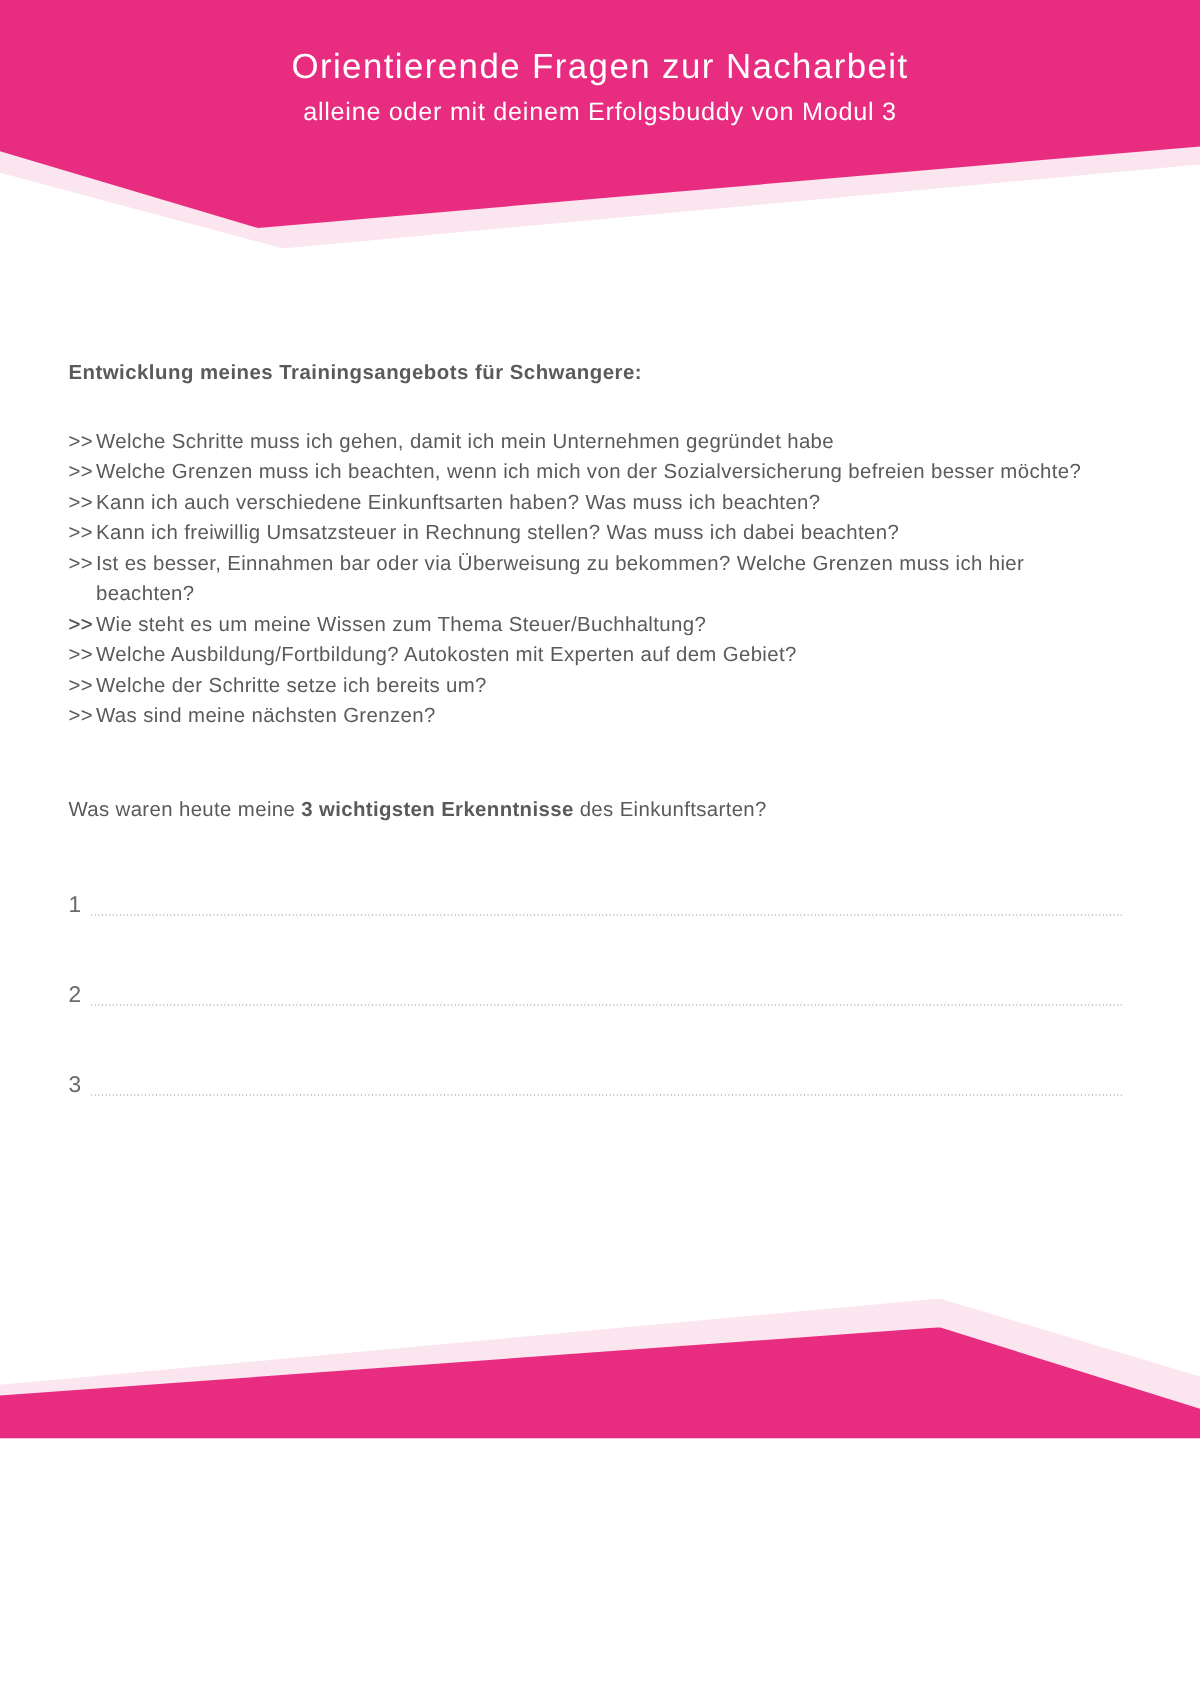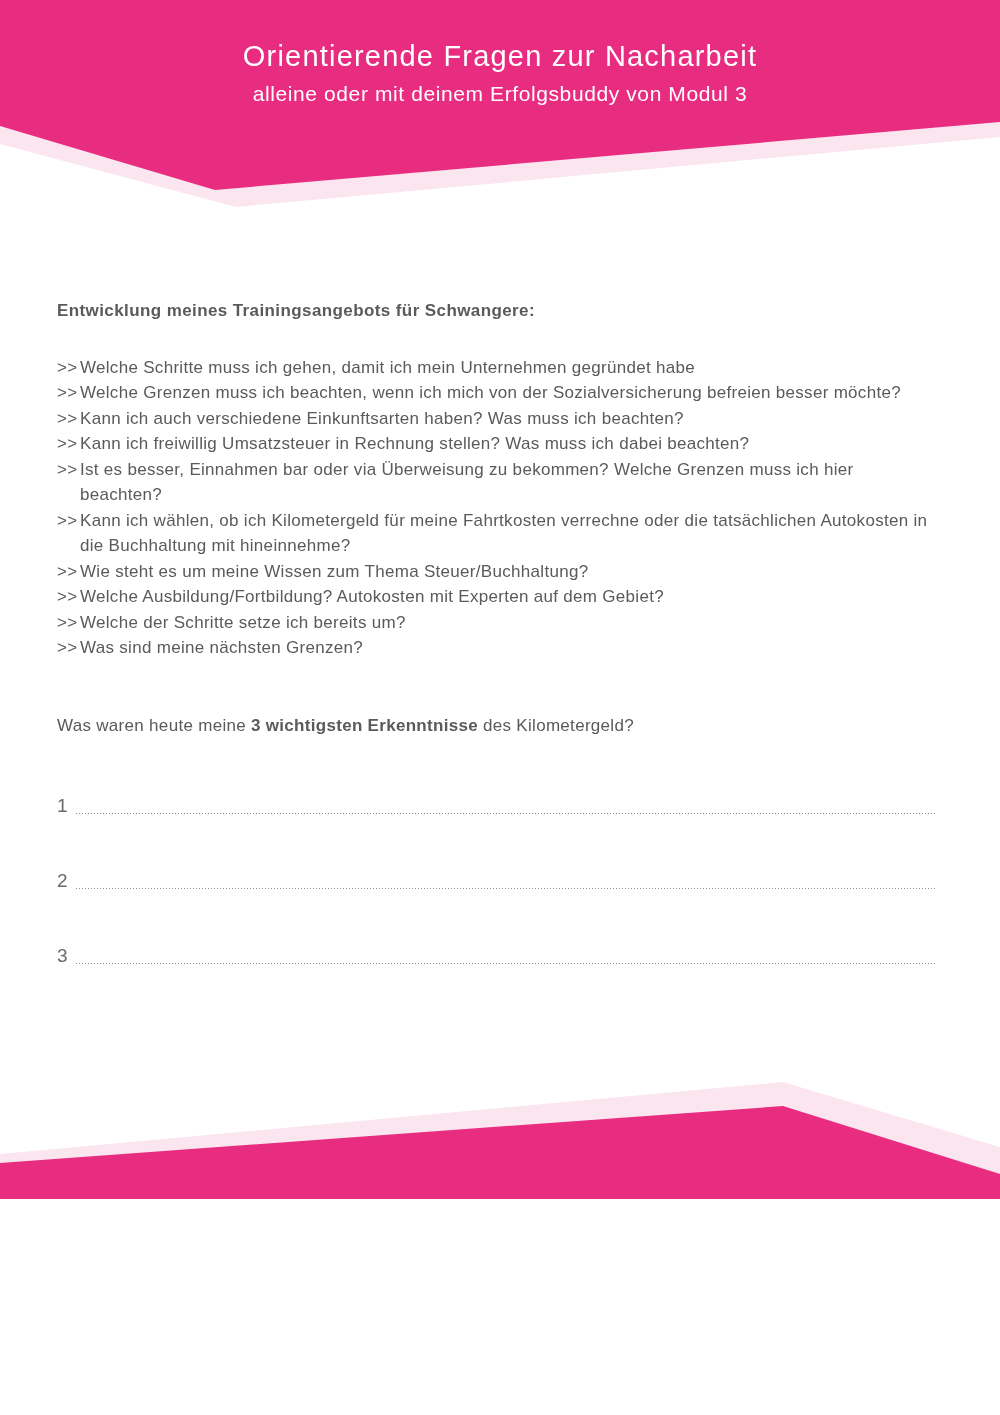--- a/index.html
+++ b/index.html
@@ -159,41 +159,40 @@
       <li>
         <span class="marker">&gt;&gt;</span>
         <span>Kann ich freiwillig Umsatzsteuer in Rechnung stellen? Was muss ich dabei beachten?</span>
       </li>
       <li>
         <span class="marker">&gt;&gt;</span>
         <span>Ist es besser, Einnahmen bar oder via Überweisung zu bekommen? Welche Grenzen muss ich hier beachten?</span>
       </li>
       <li>
         <span class="marker">&gt;&gt;</span>
-        <span>Kann ich wählen, ob ich Kilometergeld für meine Fahrtkosten verrechne oder die tatsächlichen Autokosten in die Buchhaltung mit hineinnehme?</span>
       </li>
       <li>
         <span class="marker">&gt;&gt;</span>
         <span>Wie steht es um meine Wissen zum Thema Steuer/Buchhaltung?</span>
       </li>
       <li>
         <span class="marker">&gt;&gt;</span>
         <span>Welche Ausbildung/Fortbildung? Autokosten mit Experten auf dem Gebiet?</span>
       </li>
       <li>
         <span class="marker">&gt;&gt;</span>
         <span>Welche der Schritte setze ich bereits um?</span>
       </li>
       <li>
         <span class="marker">&gt;&gt;</span>
         <span>Was sind meine nächsten Grenzen?</span>
       </li>
     </ul>
 
-    <p class="summary"><span>Was waren heute meine </span><strong>3 wichtigsten Erkenntnisse</strong><span> des Kilometergeld?</span></p>
+    <p class="summary"><span>Was waren heute meine </span><strong>3 wichtigsten Erkenntnisse</strong><span> des Einkunftsarten?</span></p>
 
     <div class="answers">
       <div class="answer-line">
         <span class="num">1</span>
         <span class="dots"></span>
       </div>
       <div class="answer-line">
         <span class="num">2</span>
         <span class="dots"></span>
       </div>

